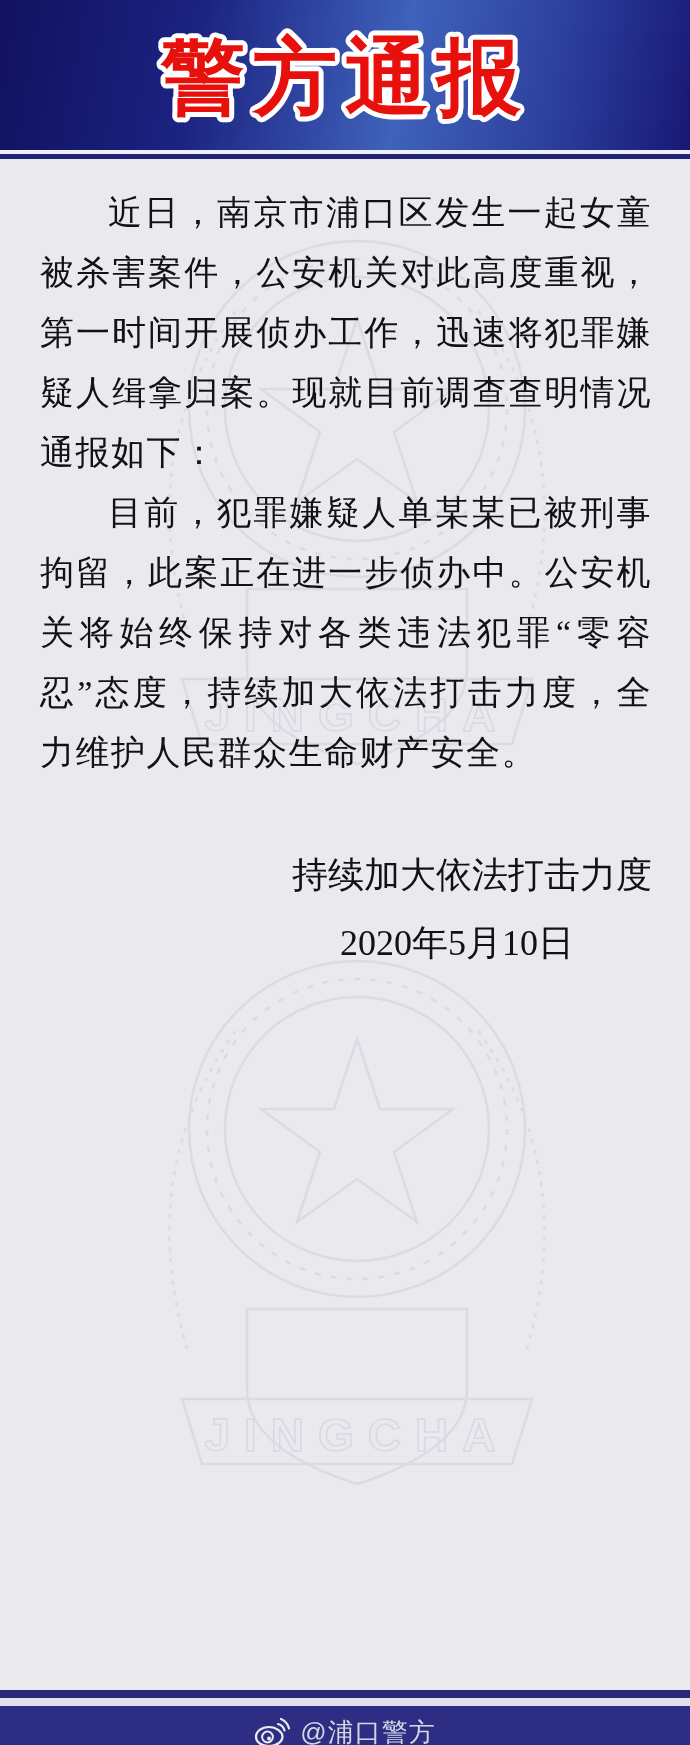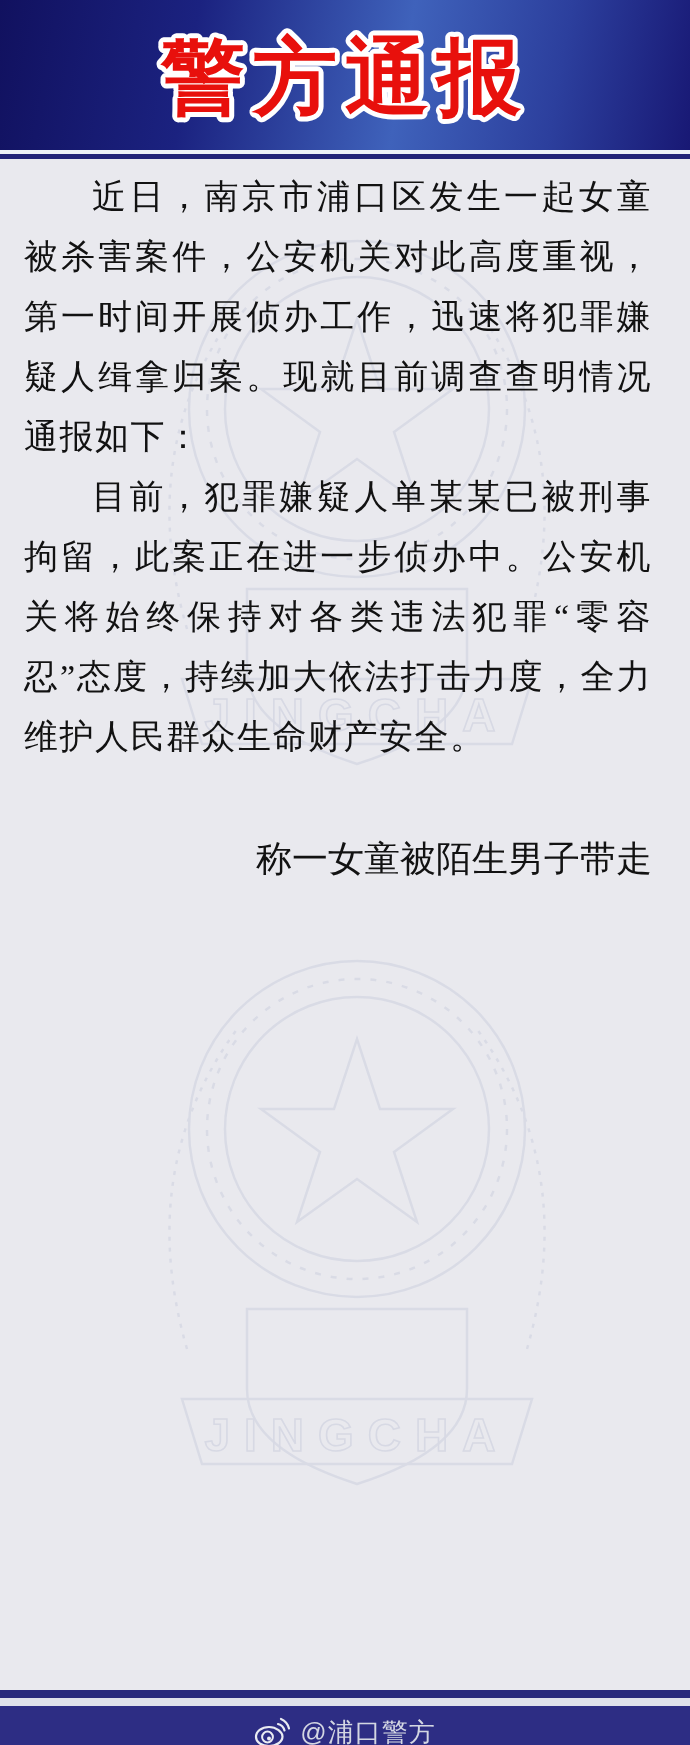--- a/index.html
+++ b/index.html
@@ -45,22 +45,23 @@
   }
   .watermark svg{position:absolute;left:50%;transform:translateX(-50%);}
   .badge-stroke{fill:none;stroke:#cdd0df;stroke-width:2.5;}
   .badge-text{
     font-family:"Liberation Sans","DejaVu Sans",sans-serif;
     font-weight:bold;font-size:46px;letter-spacing:14px;
     fill:none;stroke:#c9ccdc;stroke-width:1.6;
   }
   .content{
     position:relative;
-    padding:8px 38px 0 24px;
+    padding:8px 38px 0 40px;
     color:#121212;
+    margin-top:16px;
   }
   .content p{
     margin:0;
     font-size:34px;
     line-height:60px;
     letter-spacing:1.5px;
     text-indent:2em;
     text-align:justify;
     text-justify:inter-character;
   }
@@ -131,21 +132,22 @@
         <path class="badge-stroke" d="M400 430 Q452 250 350 110" stroke-dasharray="4 7"></path>
         <path class="badge-stroke" d="M120 390 L340 390 L340 470 Q340 530 230 565 Q120 530 120 470 Z"></path>
         <path class="badge-stroke" d="M55 480 L405 480 L385 545 L75 545 Z"></path>
         <text class="badge-text" x="230" y="532" text-anchor="middle">JINGCHA</text>
       </svg>
     </div>
 
     <div class="content">
       <p>近日，南京市浦口区发生一起女童被杀害案件，公安机关对此高度重视，第一时间开展侦办工作，迅速将犯罪嫌疑人缉拿归案。现就目前调查查明情况通报如下：</p>
       <p>目前，犯罪嫌疑人单某某已被刑事拘留，此案正在进一步侦办中。公安机关将始终保持对各类违法犯罪“零容忍”态度，持续加大依法打击力度，全力维护人民群众生命财产安全。</p>
-      <div class="sign">称一女童被陌生男子带走</div>
+      <div class="sign">持续加大依法打击力度</div>
+      <div class="date">2020年5月10日</div>
     </div>
   </main>
 
   <div class="prefoot-navy"></div>
   <div class="prefoot-light"></div>
   <footer class="footer">
     <span class="weibo-icon-wrap">
       <svg width="36" height="32" viewBox="0 0 36 32">
         <path d="M15 11 C7.5 11 2 15.6 2 21 C2 26 7.5 30 15 30 C22.5 30 28.5 25.8 28.5 20.6 C28.5 16.2 22.5 11 15 11 Z" fill="none" stroke="#e9ebf2" stroke-width="2.2"></path>
         <circle cx="13.5" cy="21" r="5.4" fill="none" stroke="#e9ebf2" stroke-width="2"></circle>

